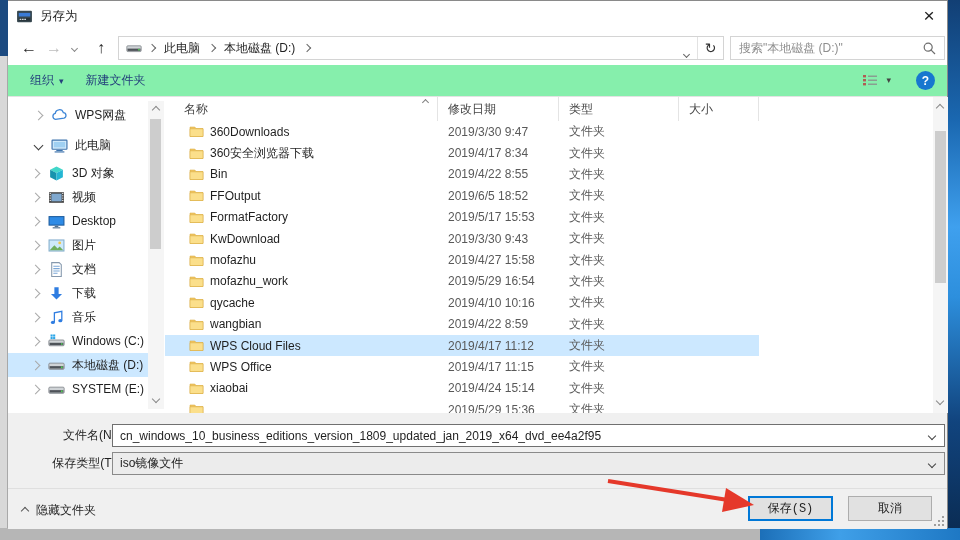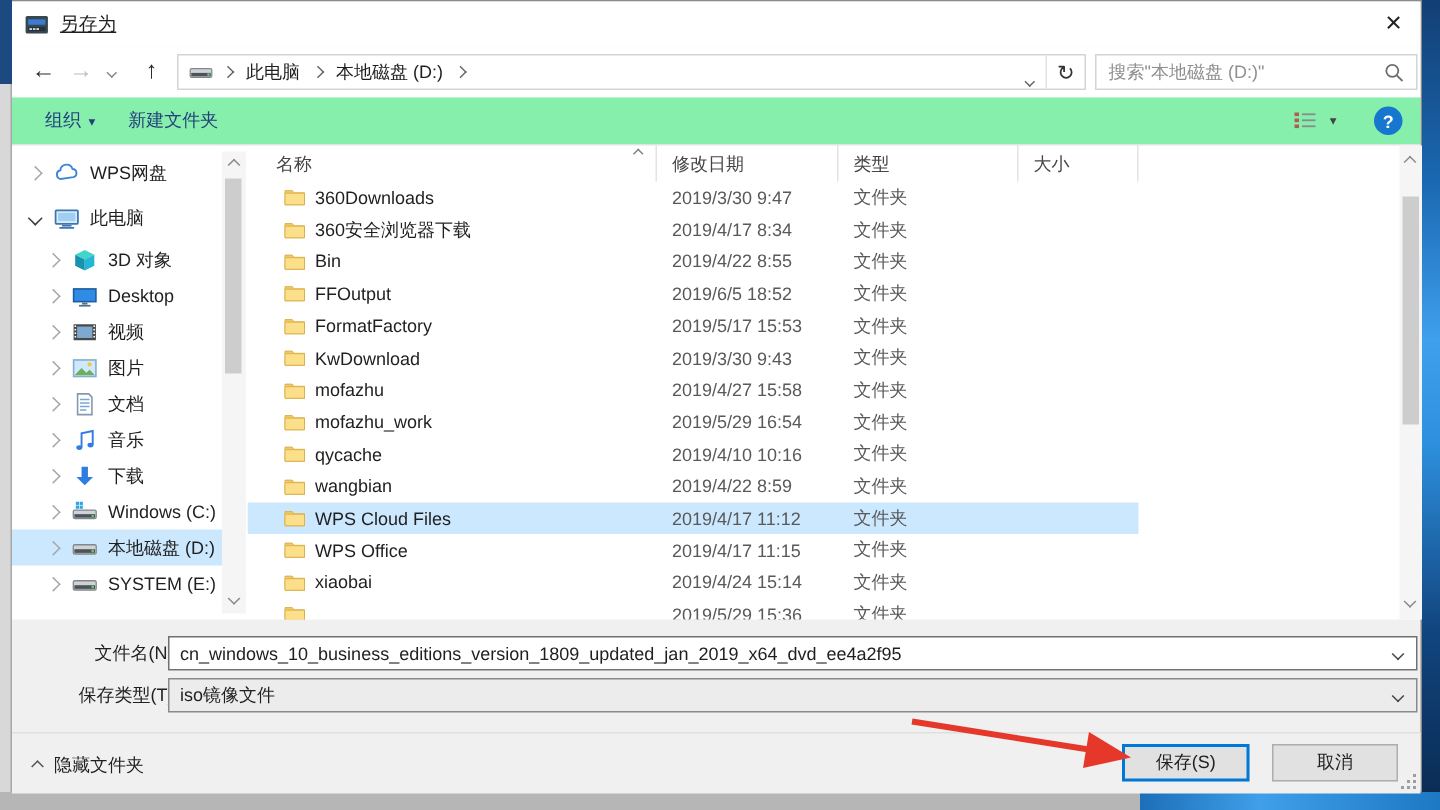--- a/index.html
+++ b/index.html
@@ -10,21 +10,21 @@
     background:linear-gradient(180deg,#123f74 0%,#1a67b0 22%,#3fa0ee 42%,#2d8fdd 55%,#11447e 78%,#0a2a50 100%); }
   #desktop-bottom { position:absolute; left:760px; top:528px; width:200px; height:12px;
     background:linear-gradient(90deg,#1c6fb8,#3f9fe8 40%,#1e78c4); }
   #behind-left { position:absolute; left:0; top:0; width:8px; height:528px; background:#d8d8d8; border-right:1px solid #a8a8a8; }
   #behind-left-top { position:absolute; left:0; top:0; width:8px; height:56px; background:#1c4a80; }
   #behind-bottom { position:absolute; left:0; top:528px; width:760px; height:12px; background:#b6b6b6; }
 
   
   #dialog { position:absolute; left:8px; top:0; width:940px; height:528px; background:#f0f0f0; border:1px solid #8a8a8a; border-left:none; }
 
-  #titlebar { position:absolute; left:0; top:0; width:100%; height:30px; background:#ffffff; display:flex; align-items:center;text-decoration:underline; }
+  #titlebar { position:absolute; left:0; top:0; width:100%; height:30px; background:#ffffff; display:flex; align-items:center; }
   #title-icon { width:17px; height:17px; margin-left:8px; }
   #title-text { margin-left:7px; font-size:12.5px; }
   #close-btn { position:absolute; right:2px; top:0; width:32px; height:30px; display:flex; align-items:center; justify-content:center; font-size:19px; font-weight:300; color:#222; cursor:pointer; }
 
   #navrow { position:absolute; left:0; top:30px; width:100%; height:34px; background:#ffffff; }
   .navbtn { position:absolute; top:5px; height:24px; display:flex; align-items:center; justify-content:center; font-size:16px; }
   #back-btn  { left:8px;  width:26px; color:#2b2b2b; }
   #fwd-btn   { left:34px; width:24px; color:#bdbdbd; }
   #hist-chev { left:58px; width:16px; }
   #up-btn    { left:80px; width:26px; color:#2b2b2b; }
@@ -49,21 +49,21 @@
   .caret { font-size:9px; color:#24407c; }
   #view-group { position:absolute; right:56px; top:8px; display:flex; align-items:center; gap:8px; }
   #help-btn { position:absolute; right:12px; top:6px; width:19px; height:19px; border-radius:50%; background:#1777cf; color:#fff; font-weight:bold; font-size:12px; display:flex; align-items:center; justify-content:center; }
 
   #body { position:absolute; left:0; top:96px; width:100%; height:316px; background:#fff; }
 
   #sidebar { position:absolute; left:0; top:0; width:140px; height:100%; padding-top:6px; overflow:hidden; }
   .srow { height:24px; display:flex; align-items:center; cursor:pointer; }
   .srow.gap6 { margin-bottom:6px; }
   .srow.gap4 { margin-bottom:4px; }
-  .srow.lvl1 { padding-left:12px;text-align:right; }
+  .srow.lvl1 { padding-left:27px;text-align:right; }
   .srow.lvl2 { padding-left:24px; }
   .srow.selected { background:#cce8ff; }
   .expander { width:7px; height:7px; border-right:1.3px solid #a9a9a9; border-bottom:1.3px solid #a9a9a9; transform:rotate(-45deg); flex:0 0 auto; }
   .srow.expanded .expander { transform:rotate(45deg); border-color:#3c3c3c; }
   .sicon { width:17px; height:17px; margin-left:9px; flex:0 0 auto; }
   .sicon svg { width:100%; height:100%; }
   .slabel { margin-left:7px; white-space:nowrap; }
 
   #sb-scroll { position:absolute; left:140px; top:4px; width:16px; height:308px; background:#f5f5f5; }
   #lv-scroll { position:absolute; left:768px; top:0; width:15px; height:316px; background:#f5f5f5; }
@@ -99,21 +99,21 @@
   #filetype-row { top:39px; }
   .fcombo { position:absolute; left:104px; width:833px; height:23px; display:flex; align-items:center; padding-left:7px; }
   #filename-input { background:#fff; border:1px solid #707070; }
   #filetype-select { background:#ececec; border:1px solid #8a8a8a; }
   .fcombo .chev { position:absolute; right:9px; width:6px; height:6px; border-color:#444; }
 
   #footer { position:absolute; left:0; top:487px; width:100%; height:41px; border-top:1px solid #dfdfdf; background:#f0f0f0; }
   #hide-folders { position:absolute; left:14px; top:13px; display:flex; align-items:center; gap:8px; cursor:pointer; }
   #hide-folders .chev { width:6px; height:6px; border-color:#555; }
   .btn { position:absolute; top:7px; height:25px; background:#e1e1e1; border:1px solid #adadad; display:flex; align-items:center; justify-content:center; cursor:pointer; }
-  #save-btn { left:740px; width:85px; border:2px solid #0078d7; }
+  #save-btn { left:740px; width:85px; border:2px solid #0078d7;font-family:Liberation Mono, monospace; }
   #cancel-btn { left:840px; width:84px; }
   #resize-grip { position:absolute; right:3px; bottom:3px; width:11px; height:11px; }
   #resize-grip i { position:absolute; width:2px; height:2px; background:#9e9e9e; }
 
   #red-arrow { position:absolute; left:530px; top:452px; width:245px; height:75px; z-index:50; pointer-events:none; }
 
   #detail-view-icon svg { display:block; }
 </style>
 </head>
 <body>
@@ -225,78 +225,78 @@
     <span class="sicon"><svg viewBox="0 0 16 16">
               <polygon points="8,1.5 14,4.5 8,7.5 2,4.5" fill="#41d6c9"></polygon>
               <polygon points="2,4.5 8,7.5 8,14.5 2,11.5" fill="#1793ad"></polygon>
               <polygon points="14,4.5 8,7.5 8,14.5 14,11.5" fill="#24b6d3"></polygon>
             </svg></span>
     <span class="slabel">3D 对象</span>
   </div>
         <div class="srow lvl2">
     <span class="expander"></span>
     <span class="sicon"><svg viewBox="0 0 16 16">
-              <rect x="1" y="3.4" width="14" height="8" fill="#2e8be6" stroke="#1d5c9e"></rect>
-              <rect x="6.3" y="12" width="3.4" height="1.2" fill="#51708f"></rect>
-              <rect x="4.4" y="13.4" width="7.2" height="1.1" fill="#51708f"></rect>
-            </svg></span>
-    <span class="slabel">Desktop</span>
-  </div>
-        <div class="srow lvl2">
-    <span class="expander"></span>
-    <span class="sicon"><svg viewBox="0 0 16 16">
               <rect x="1" y="3" width="14" height="10" fill="#474747"></rect>
               <rect x="3.2" y="4.4" width="9.6" height="7.2" fill="#7fa8cf"></rect>
               <g fill="#fff">
                 <rect x="1.6" y="3.7" width="1" height="1"></rect>
                 <rect x="1.6" y="5.9" width="1" height="1"></rect>
                 <rect x="1.6" y="8.1" width="1" height="1"></rect>
                 <rect x="1.6" y="10.3" width="1" height="1"></rect>
                 <rect x="13.4" y="3.7" width="1" height="1"></rect>
                 <rect x="13.4" y="5.9" width="1" height="1"></rect>
                 <rect x="13.4" y="8.1" width="1" height="1"></rect>
                 <rect x="13.4" y="10.3" width="1" height="1"></rect>
               </g>
             </svg></span>
     <span class="slabel">视频</span>
   </div>
         <div class="srow lvl2">
     <span class="expander"></span>
     <span class="sicon"><svg viewBox="0 0 16 16">
+              <rect x="1" y="3.4" width="14" height="8" fill="#2e8be6" stroke="#1d5c9e"></rect>
+              <rect x="6.3" y="12" width="3.4" height="1.2" fill="#51708f"></rect>
+              <rect x="4.4" y="13.4" width="7.2" height="1.1" fill="#51708f"></rect>
+            </svg></span>
+    <span class="slabel">Desktop</span>
+  </div>
+        <div class="srow lvl2">
+    <span class="expander"></span>
+    <span class="sicon"><svg viewBox="0 0 16 16">
               <rect x="1" y="2.8" width="14" height="10.4" fill="#cde9fb" stroke="#85aecd"></rect>
               <circle cx="11" cy="5.6" r="1.3" fill="#f3c64a"></circle>
               <path d="M1.6 12.4l4.4-4.6 3 3 2-1.8 3.4 3.4z" fill="#6fae5e"></path>
             </svg></span>
     <span class="slabel">图片</span>
   </div>
         <div class="srow lvl2">
     <span class="expander"></span>
     <span class="sicon"><svg viewBox="0 0 16 16">
               <path d="M3.5 1.5h7l2 2v11h-9z" fill="#fff" stroke="#8598ad"></path>
               <g stroke="#7ba7d7" stroke-width="1">
                 <path d="M5 5h6M5 7.2h6M5 9.4h6M5 11.6h4"></path>
               </g>
             </svg></span>
     <span class="slabel">文档</span>
   </div>
         <div class="srow lvl2">
     <span class="expander"></span>
     <span class="sicon"><svg viewBox="0 0 16 16">
+              <path d="M8 13.6L2.8 8.4h3.2V2h4v6.4h3.2z" fill="#2f7de1"></path>
+            </svg></span>
+    <span class="slabel">下载</span>
+  </div>
+        <div class="srow lvl2">
+    <span class="expander"></span>
+    <span class="sicon"><svg viewBox="0 0 16 16">
               <path d="M6 12.4V3.6l7-1.4v8.6" fill="none" stroke="#2f7de1" stroke-width="1.2"></path>
               <ellipse cx="4.6" cy="12.6" rx="1.9" ry="1.5" fill="#2f7de1"></ellipse>
               <ellipse cx="11.6" cy="11" rx="1.9" ry="1.5" fill="#2f7de1"></ellipse>
             </svg></span>
     <span class="slabel">音乐</span>
-  </div>
-        <div class="srow lvl2">
-    <span class="expander"></span>
-    <span class="sicon"><svg viewBox="0 0 16 16">
-              <path d="M8 13.6L2.8 8.4h3.2V2h4v6.4h3.2z" fill="#2f7de1"></path>
-            </svg></span>
-    <span class="slabel">下载</span>
   </div>
         <div class="srow lvl2">
     <span class="expander"></span>
     <span class="sicon"><svg viewBox="0 0 16 16">
               <g fill="#2aa5e8">
                 <rect x="2.4" y="1.4" width="2" height="2"></rect>
                 <rect x="4.8" y="1.4" width="2" height="2"></rect>
                 <rect x="2.4" y="3.8" width="2" height="2"></rect>
                 <rect x="4.8" y="3.8" width="2" height="2"></rect>
               </g>

